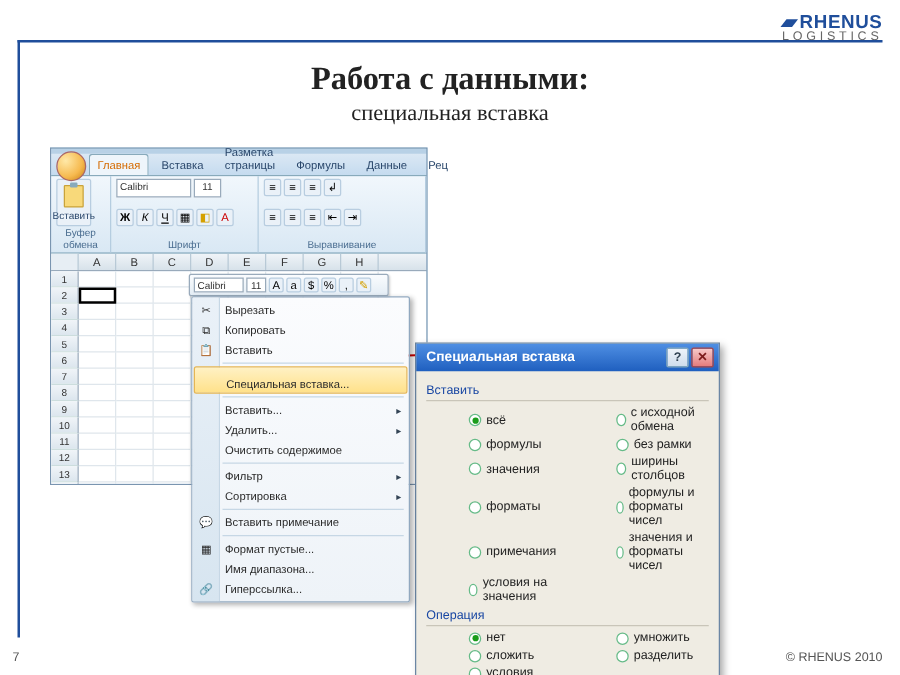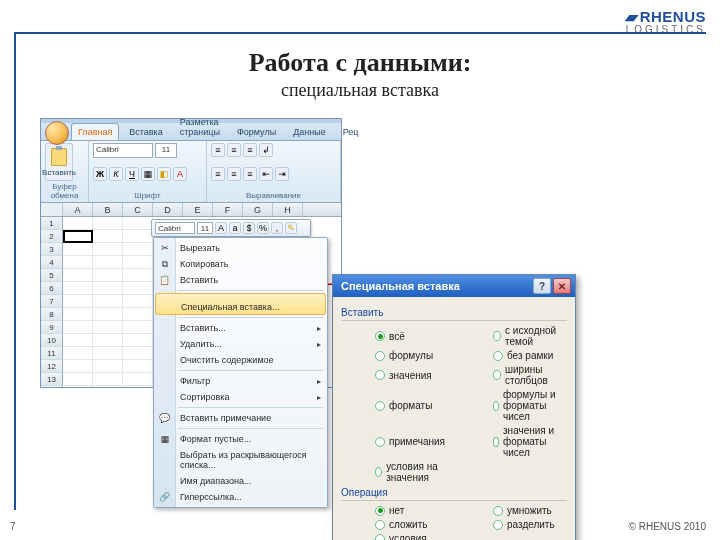--- a/index.html
+++ b/index.html
@@ -390,23 +390,20 @@
       <div class="ctx-item">
         <span class="ctx-ico">💬</span>
         <span>Вставить примечание</span>
       </div>
       <div class="ctx-sep"></div>
       <div class="ctx-item">
         <span class="ctx-ico">▦</span>
         <span>Формат пустые...</span>
       </div>
       <div class="ctx-item">
-        <span>Выбрать из раскрывающегося списка...</span>
-      </div>
-      <div class="ctx-item">
         <span>Имя диапазона...</span>
       </div>
       <div class="ctx-item">
         <span class="ctx-ico">🔗</span>
         <span>Гиперссылка...</span>
       </div>
     </div>
 </div>
 
 <svg width="720" height="540" style="position:absolute;top:0;left:0;pointer-events:none;">
@@ -423,21 +420,21 @@
   </div>
   <div class="dlg-body">
     <div class="grp-label">Вставить</div>
     <div class="grp-box" id="paste-grp">
         <label class="opt">
           <span class="radio on"></span>
           <span>всё</span>
         </label>
         <label class="opt">
           <span class="radio"></span>
-          <span>с исходной темой</span>
+          <span>с исходной обмена</span>
         </label>
         <label class="opt">
           <span class="radio"></span>
           <span>формулы</span>
         </label>
         <label class="opt">
           <span class="radio"></span>
           <span>без рамки</span>
         </label>
         <label class="opt">

